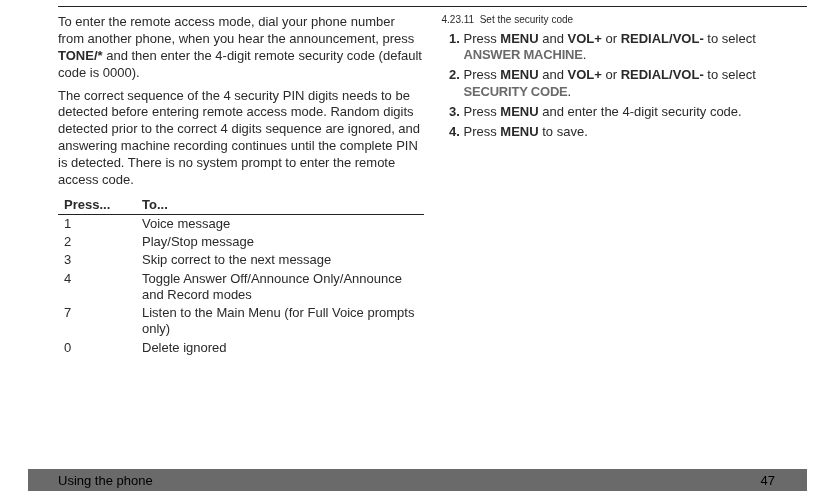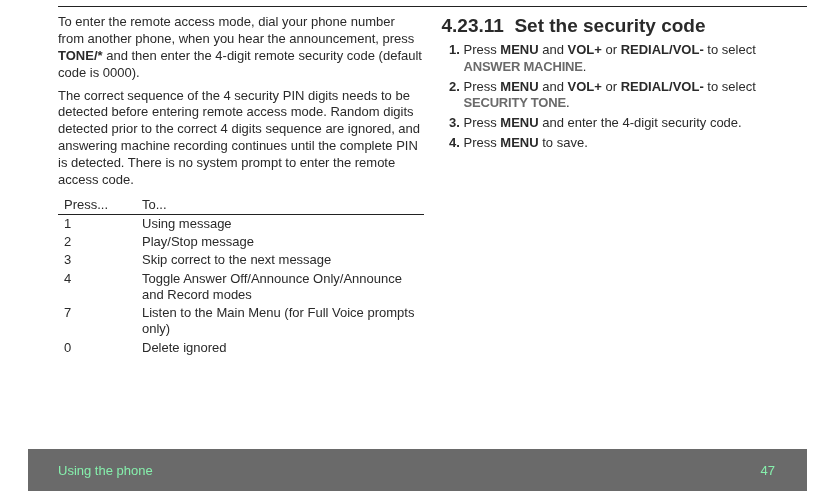--- a/index.html
+++ b/index.html
@@ -35,35 +35,35 @@
   }
   .b { font-weight: bold; }
   .table {
     width: 100%;
     border-collapse: collapse;
     font-size: 13px;
     margin-top: 2px;
   }
   .table th {
     text-align: left;
-    font-weight: normal;
+    font-weight: bold;
     padding: 2px 6px 2px 6px;
     border-bottom: 1px solid #222;
   }
   .table td {
     vertical-align: top;
     padding: 1px 6px 1px 6px;
     line-height: 1.25;
   }
   .th-press { padding-left: 12px; width: 78px; }
   .td-press { padding-left: 12px; }
   .head {
     margin: 0 0 2px 0;
-    font-size: 19px;
-    font-weight: bold;
+    font-size: 10px;
+    font-weight: normal;
     line-height: 1.25;
   }
   .steps {
     margin: 4px 0 0 0;
     padding: 0 0 0 22px;
   }
   .steps li {
     margin: 0 0 3px 0;
     line-height: 1.3;
   }
@@ -74,23 +74,23 @@
     font-family: Arial, Helvetica, sans-serif;
     font-weight: bold;
     font-stretch: condensed;
     letter-spacing: -0.2px;
     color: #6a6a6a;
     text-align: center;
   }
   .footer {
     position: absolute;
     left: 28px; right: 20px; bottom: 12px;
-    height: 42px;
+    height: 22px;
     background: #6a6a6a;
-    color: #86efac;
+    color: #000000;
     display: flex;
     align-items: center;
     font-size: 13px;
   }
   .footer .title {
     padding-left: 30px;
     flex: 1;
   }
   .footer .pg {
     padding-right: 32px;
@@ -113,21 +113,21 @@
       <table class="table">
         <thead>
           <tr>
             <th class="th-press">Press...</th>
             <th>To...</th>
           </tr>
         </thead>
         <tbody>
           <tr>
               <td class="td-press">1</td>
-              <td>Using message</td>
+              <td>Voice message</td>
             </tr>
           <tr>
               <td class="td-press">2</td>
               <td>Play/Stop message</td>
             </tr>
           <tr>
               <td class="td-press">3</td>
               <td>Skip correct to the next message</td>
             </tr>
           <tr>
@@ -148,21 +148,21 @@
 
     <div class="col">
       <p class="head">
         <span>4.23.11</span>&nbsp;&nbsp;<span>Set the security code</span>
       </p>
       <ol class="steps">
         <li>
           <span>Press </span><span class="b">MENU</span><span> and </span><span class="b">VOL+</span><span> or </span><span class="b">REDIAL/VOL-</span><span> to select </span><span class="ui">ANSWER MACHINE</span><span>.</span>
         </li>
         <li>
-          <span>Press </span><span class="b">MENU</span><span> and </span><span class="b">VOL+</span><span> or </span><span class="b">REDIAL/VOL-</span><span> to select </span><span class="ui">SECURITY TONE</span><span>.</span>
+          <span>Press </span><span class="b">MENU</span><span> and </span><span class="b">VOL+</span><span> or </span><span class="b">REDIAL/VOL-</span><span> to select </span><span class="ui">SECURITY CODE</span><span>.</span>
         </li>
         <li>
           <span>Press </span><span class="b">MENU</span><span> and enter the 4-digit security code.</span>
         </li>
         <li>
           <span>Press </span><span class="b">MENU</span><span> to save.</span>
         </li>
       </ol>
     </div>
   </div>

